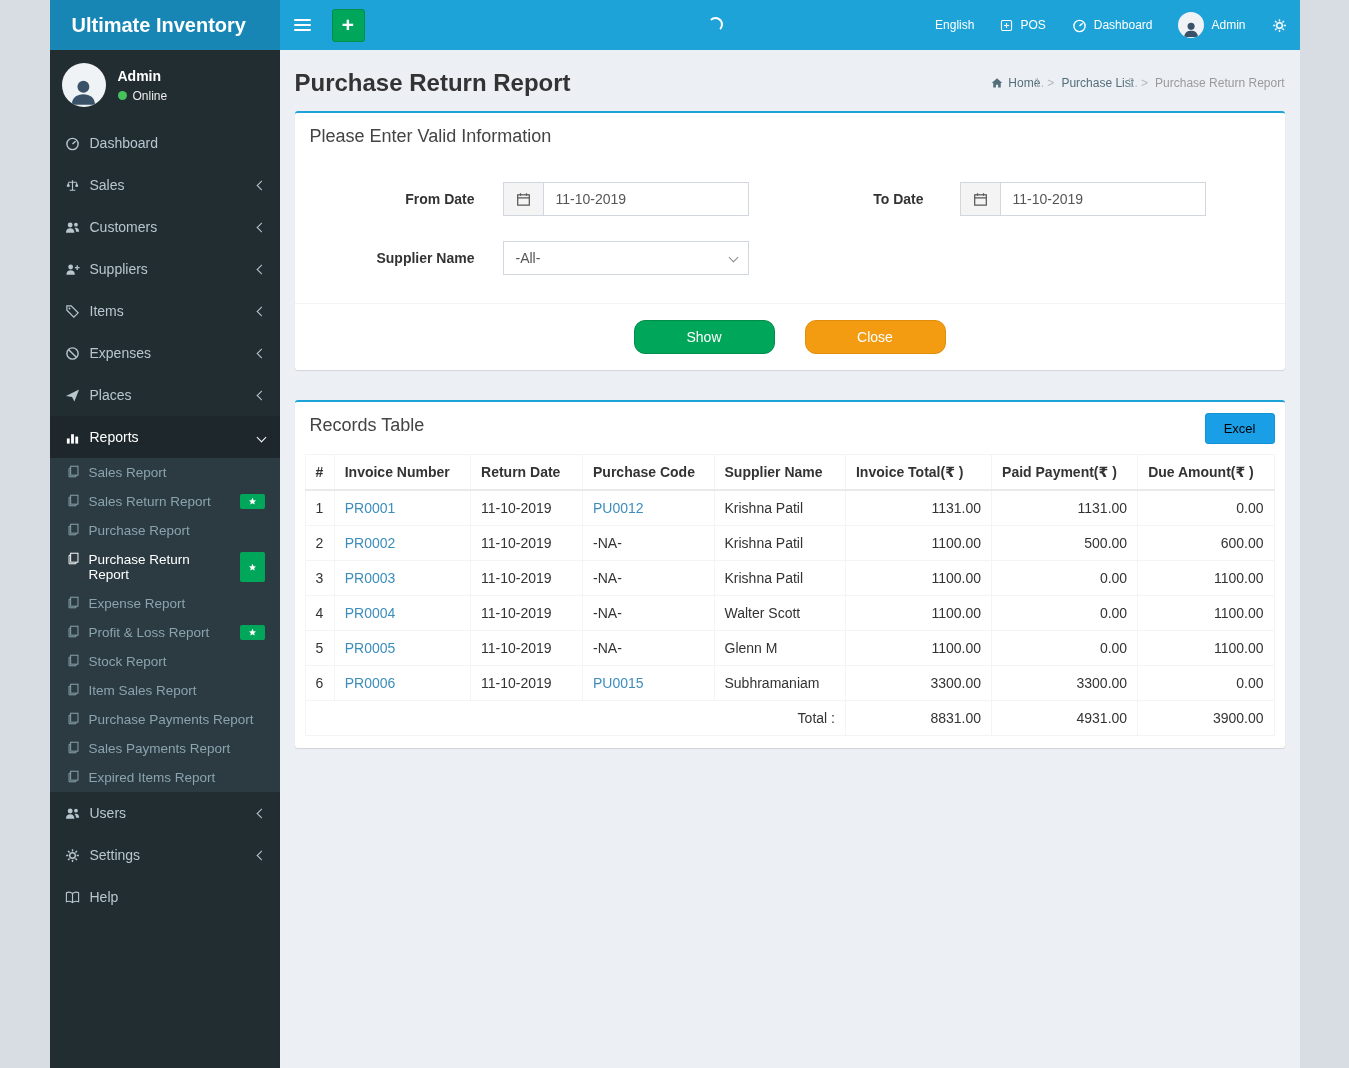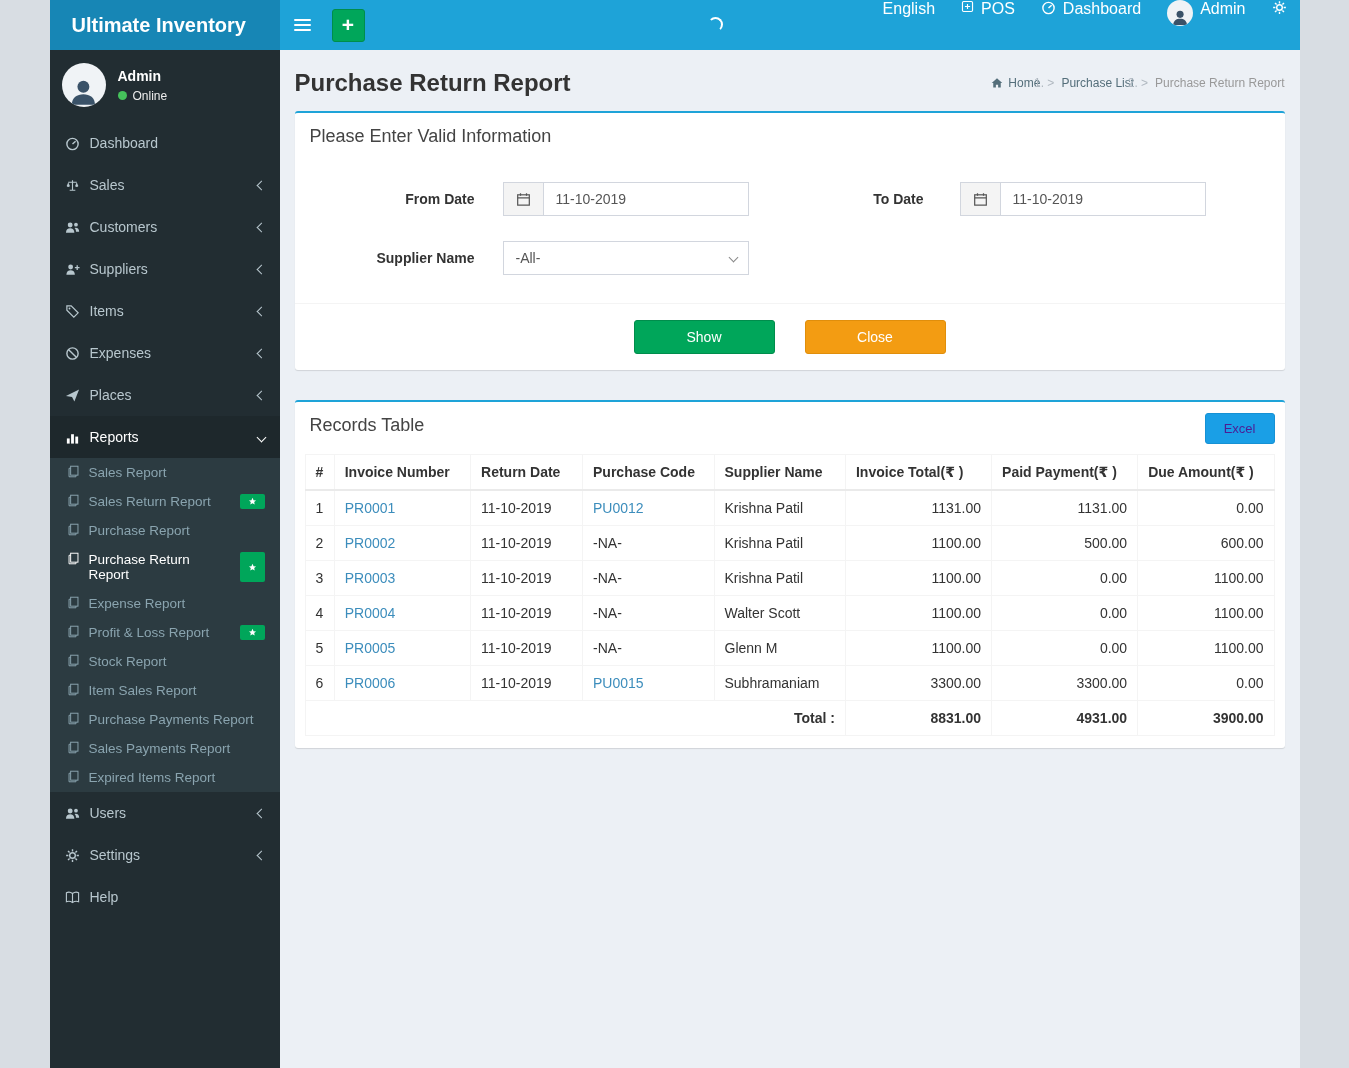--- a/index.html
+++ b/index.html
@@ -17,21 +17,21 @@
   .nav-toggle{width:46px;display:flex;align-items:center;justify-content:center;cursor:pointer}
   .bars i{display:block;width:17px;height:2px;background:#fff;margin:3px 0;border-radius:1px}
   .btn-add{align-self:center;margin-left:6px;width:33px;height:33px;background:#00a65a;
            border:1px solid #008d4c;border-radius:3px;display:flex;align-items:center;
            justify-content:center;font-size:21px;font-weight:bold;cursor:pointer}
   .spinner{position:absolute;left:428px;top:17px;width:15px;height:15px;border-radius:50%;
            border:2px solid transparent;border-top-color:#fff;border-right-color:#fff;
            animation:spin 1s linear infinite}
   @keyframes spin{to{transform:rotate(360deg)}}
   .nav-right{margin-left:auto;display:flex;align-items:stretch}
-  .nav-item{display:flex;gap:7px;padding:0 13px;cursor:pointer;font-size:16px}
+  .nav-item{display:flex;align-items:center;gap:7px;padding:0 13px;cursor:pointer;font-size:12px}
   .mi{width:15px;height:15px;flex:none}
   .mi.sm{width:13px;height:13px}
   .mi.star{width:9px;height:9px}
   .avatar{border-radius:50%;background:#f0f3f6;display:inline-flex;align-items:flex-end;
           justify-content:center;overflow:hidden;flex:none}
   .avatar svg{width:70%;height:70%;color:#3a5268}
   .avatar.smm{width:26px;height:26px}
   .avatar.lg{width:44px;height:44px}
 
   
@@ -77,43 +77,43 @@
   .fg2 label{width:155px;text-align:right;margin-right:36px}
   .ig{display:flex;width:246px;height:34px}
   .ig-addon{width:40px;background:#f4f4f4;border:1px solid #d2d6de;border-right:none;
             display:flex;align-items:center;justify-content:center;color:#555}
   .ig input{flex:1;min-width:0;border:1px solid #d2d6de;padding:6px 12px;font-size:14px;
             color:#555;outline:none;font-family:inherit;border-radius:0}
   .select{width:246px;height:34px;border:1px solid #d2d6de;display:flex;align-items:center;
           padding:0 26px 0 12px;color:#555;position:relative;cursor:pointer;background:#fff}
   .select .chev{position:absolute;right:11px;top:12px;color:#888}
   .box-footer{border-top:1px solid #f4f4f4;padding:16px;display:flex;justify-content:center;gap:30px}
-  .btn{min-width:141px;height:34px;border-radius:3px;color:#fff;font-size:14px;cursor:pointer;
+  .btn{min-width:141px;height:34px;border-radius:11px;color:#fff;font-size:14px;cursor:pointer;
        font-family:inherit;border:1px solid transparent}
   .btn-show{background:#00a65a;border-color:#008d4c}
   .btn-close{background:#f39c12;border-color:#e08e0b}
 
   .records{margin-top:30px}
   .btn-excel{position:absolute;top:11px;right:10px;background:#1a9fe6;border:1px solid #1691d4;
-             color:#4c1d95;font-size:13px;padding:7px 18px;border-radius:3px;cursor:pointer;font-family:inherit}
+             color:#000000;font-size:13px;padding:7px 18px;border-radius:3px;cursor:pointer;font-family:inherit}
   .table-wrap{padding:8px 10px 12px}
   table{width:100%;border-collapse:collapse}
   th,td{border:1px solid #f4f4f4;padding:9px 10px;font-size:14px;text-align:left;color:#333}
   th{font-weight:bold;border-bottom:2px solid #eaeaea}
   th:nth-child(1){width:3%}
   th:nth-child(2){width:14%}
   th:nth-child(3){width:11.5%}
   th:nth-child(4){width:13.5%}
   th:nth-child(5){width:13.5%}
   th:nth-child(6){width:15%}
   th:nth-child(7){width:15%}
   th:nth-child(8){width:14%}
   td.num,th.num{text-align:right}
   .tlink{color:#3c8dbc;cursor:pointer}
-  tfoot td{font-weight:bold}
+  tfoot td{font-weight:normal}
   .t-total{text-align:right}
 
   
   .footer{grid-area:foot;background:#fff;border-top:1px solid #d2d6de;padding:15px;
           display:flex;justify-content:space-between;font-weight:bold;color:#444;font-size:14px}
 </style>
 <title>Ultimate Inventory</title></head>
 <body>
 
 <svg style="position:absolute;width:0;height:0" aria-hidden="true">

